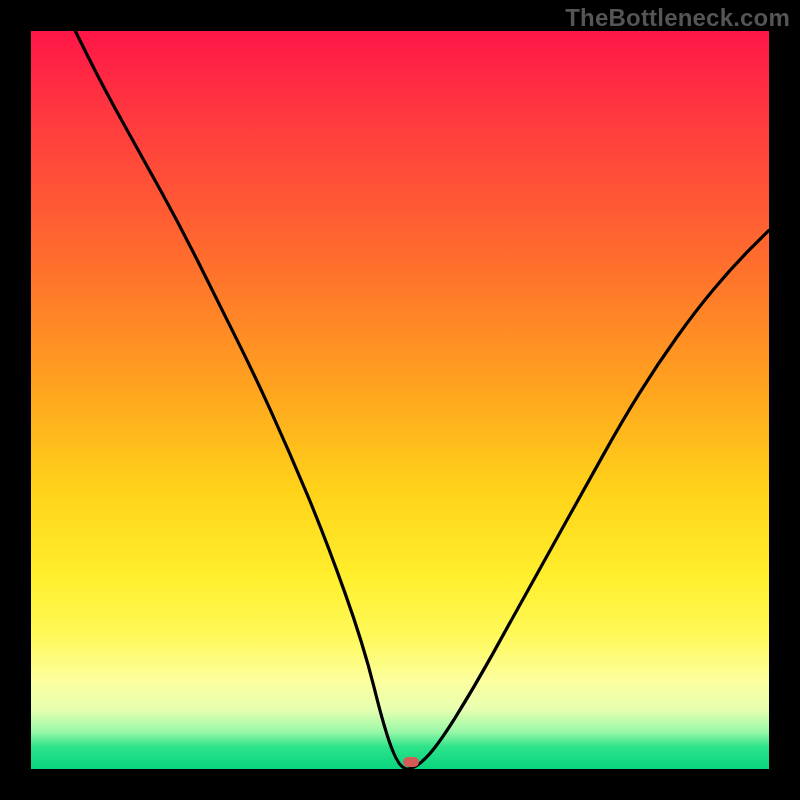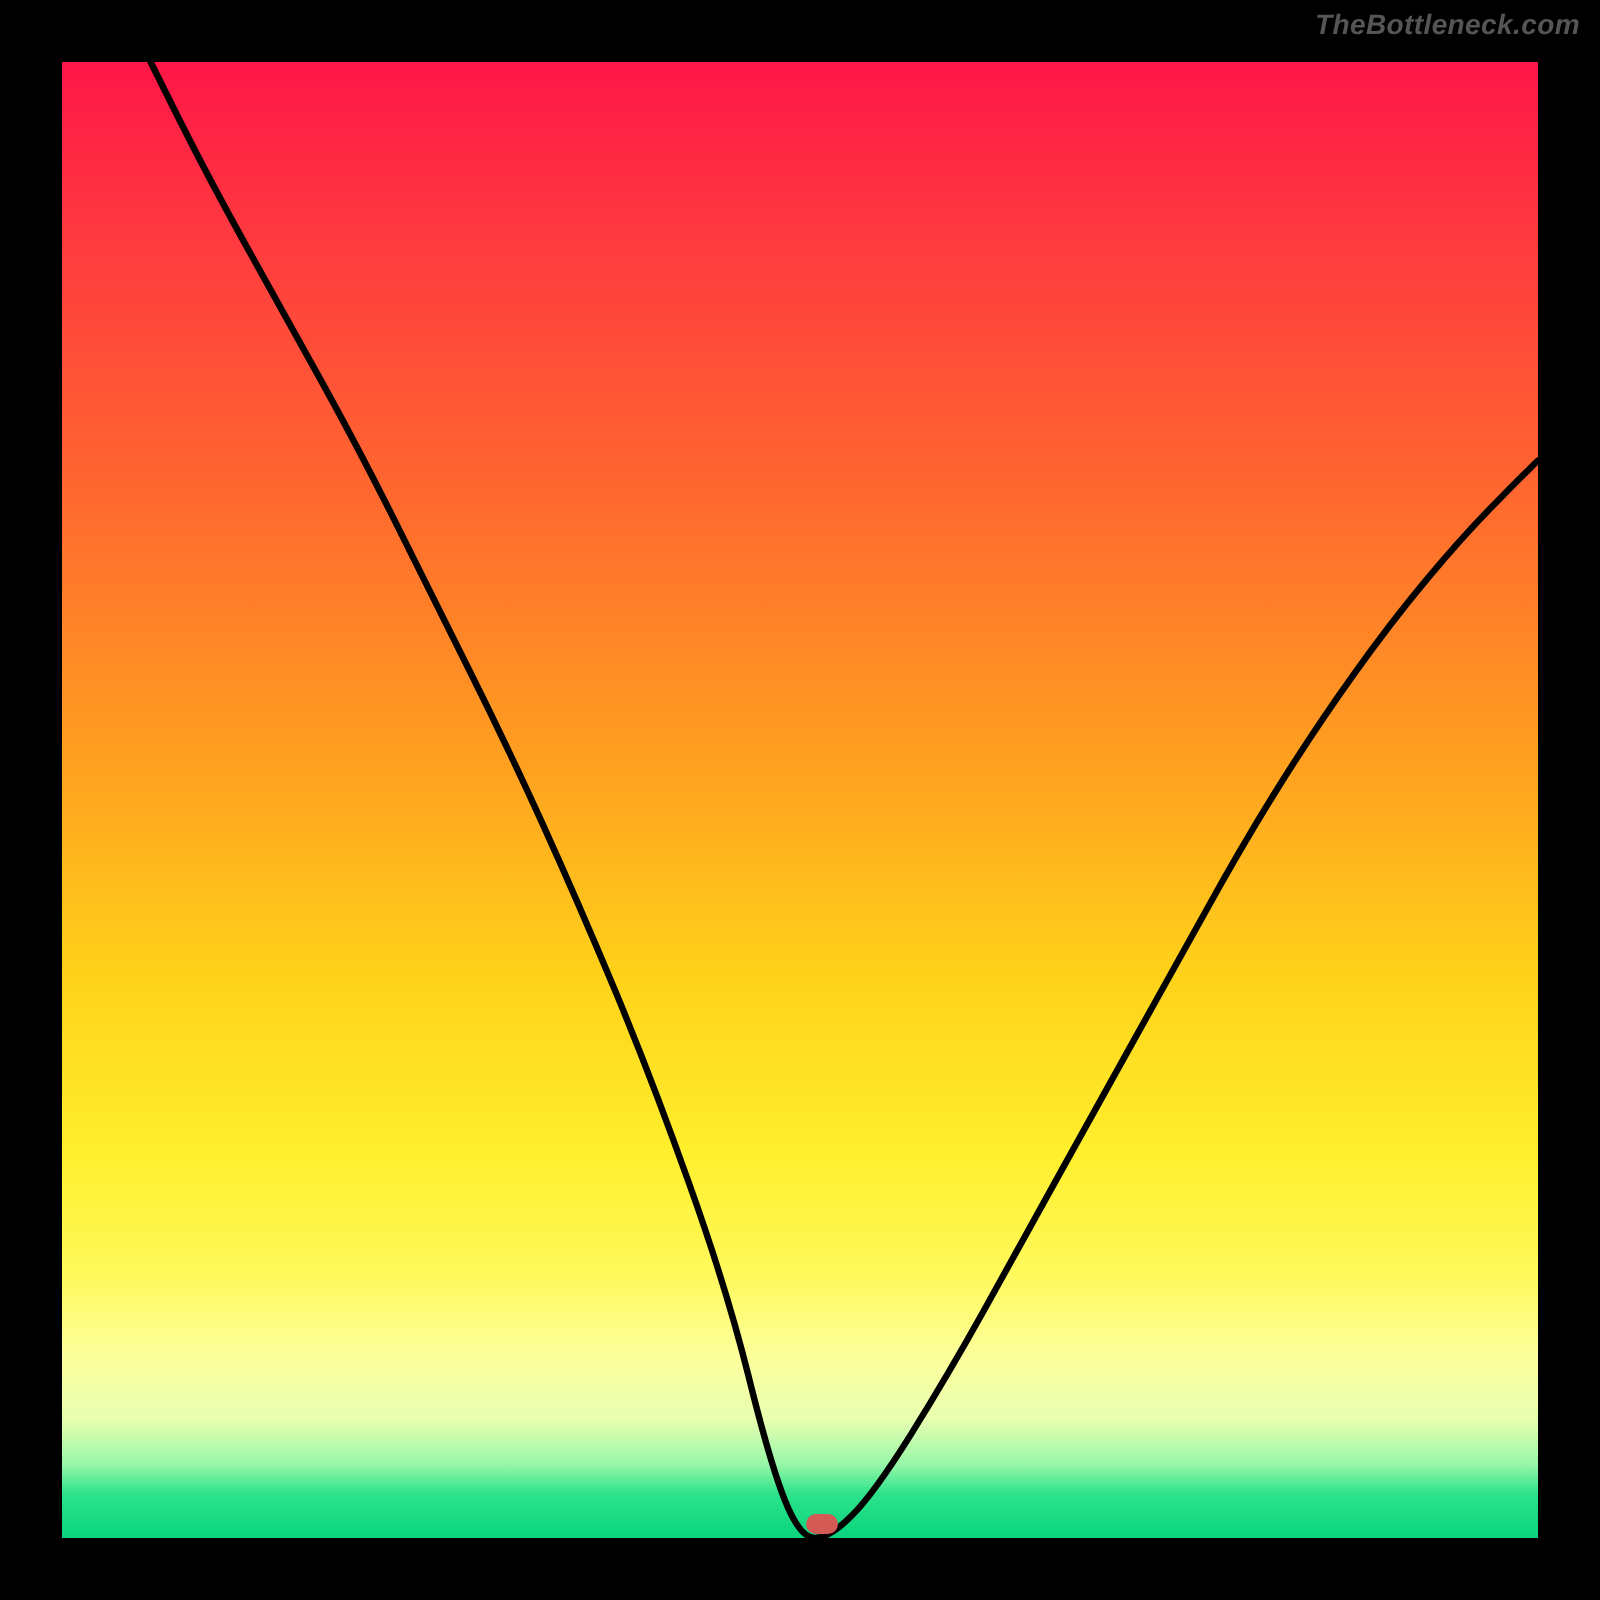--- a/index.html
+++ b/index.html
@@ -17,25 +17,24 @@
     top: 0;
     width: 800px;
     height: 800px;
     background: #000;
   }
   .watermark {
     position: absolute;
     top: 4px;
     right: 10px;
     color: #555;
-    font-size: 14px;
+    font-size: 24px;
     font-weight: 600;
     letter-spacing: 0.2px;
     user-select: none;
-    font-style: italic;
   }
   .plot {
     position: absolute;
     left: 31px;
     top: 31px;
     width: 738px;
     height: 738px;
     
     background: linear-gradient(
       to bottom,

